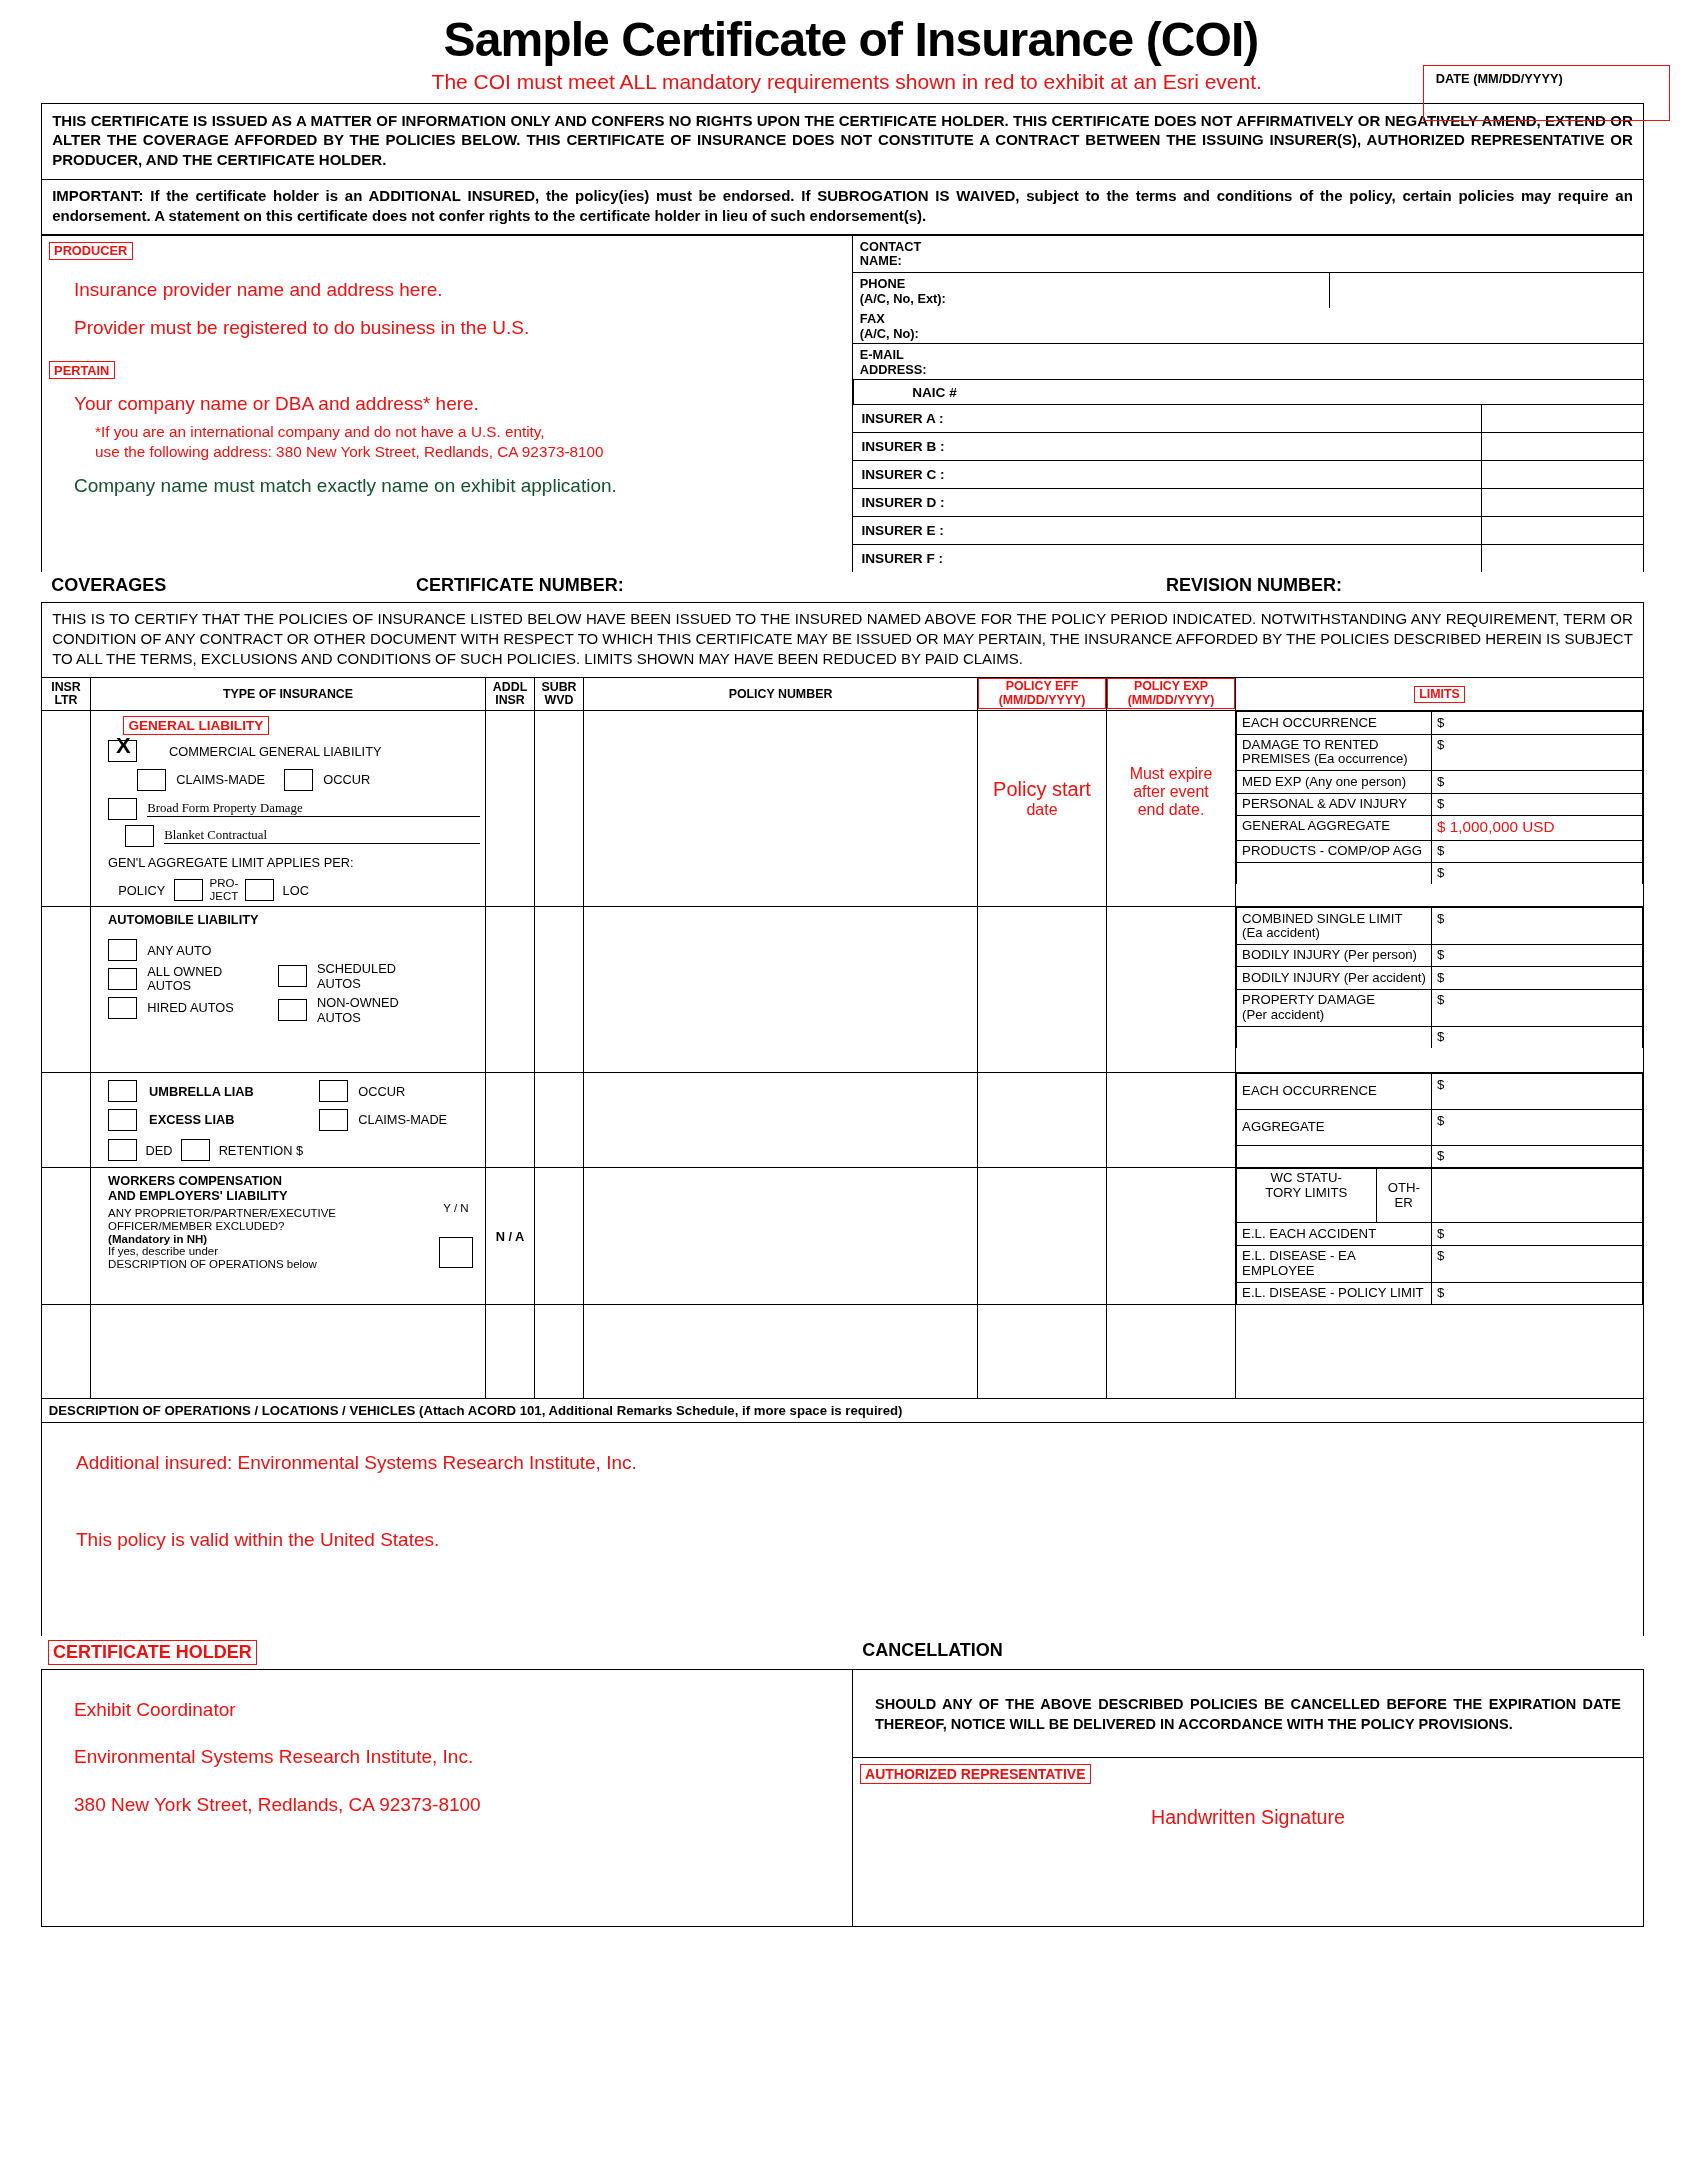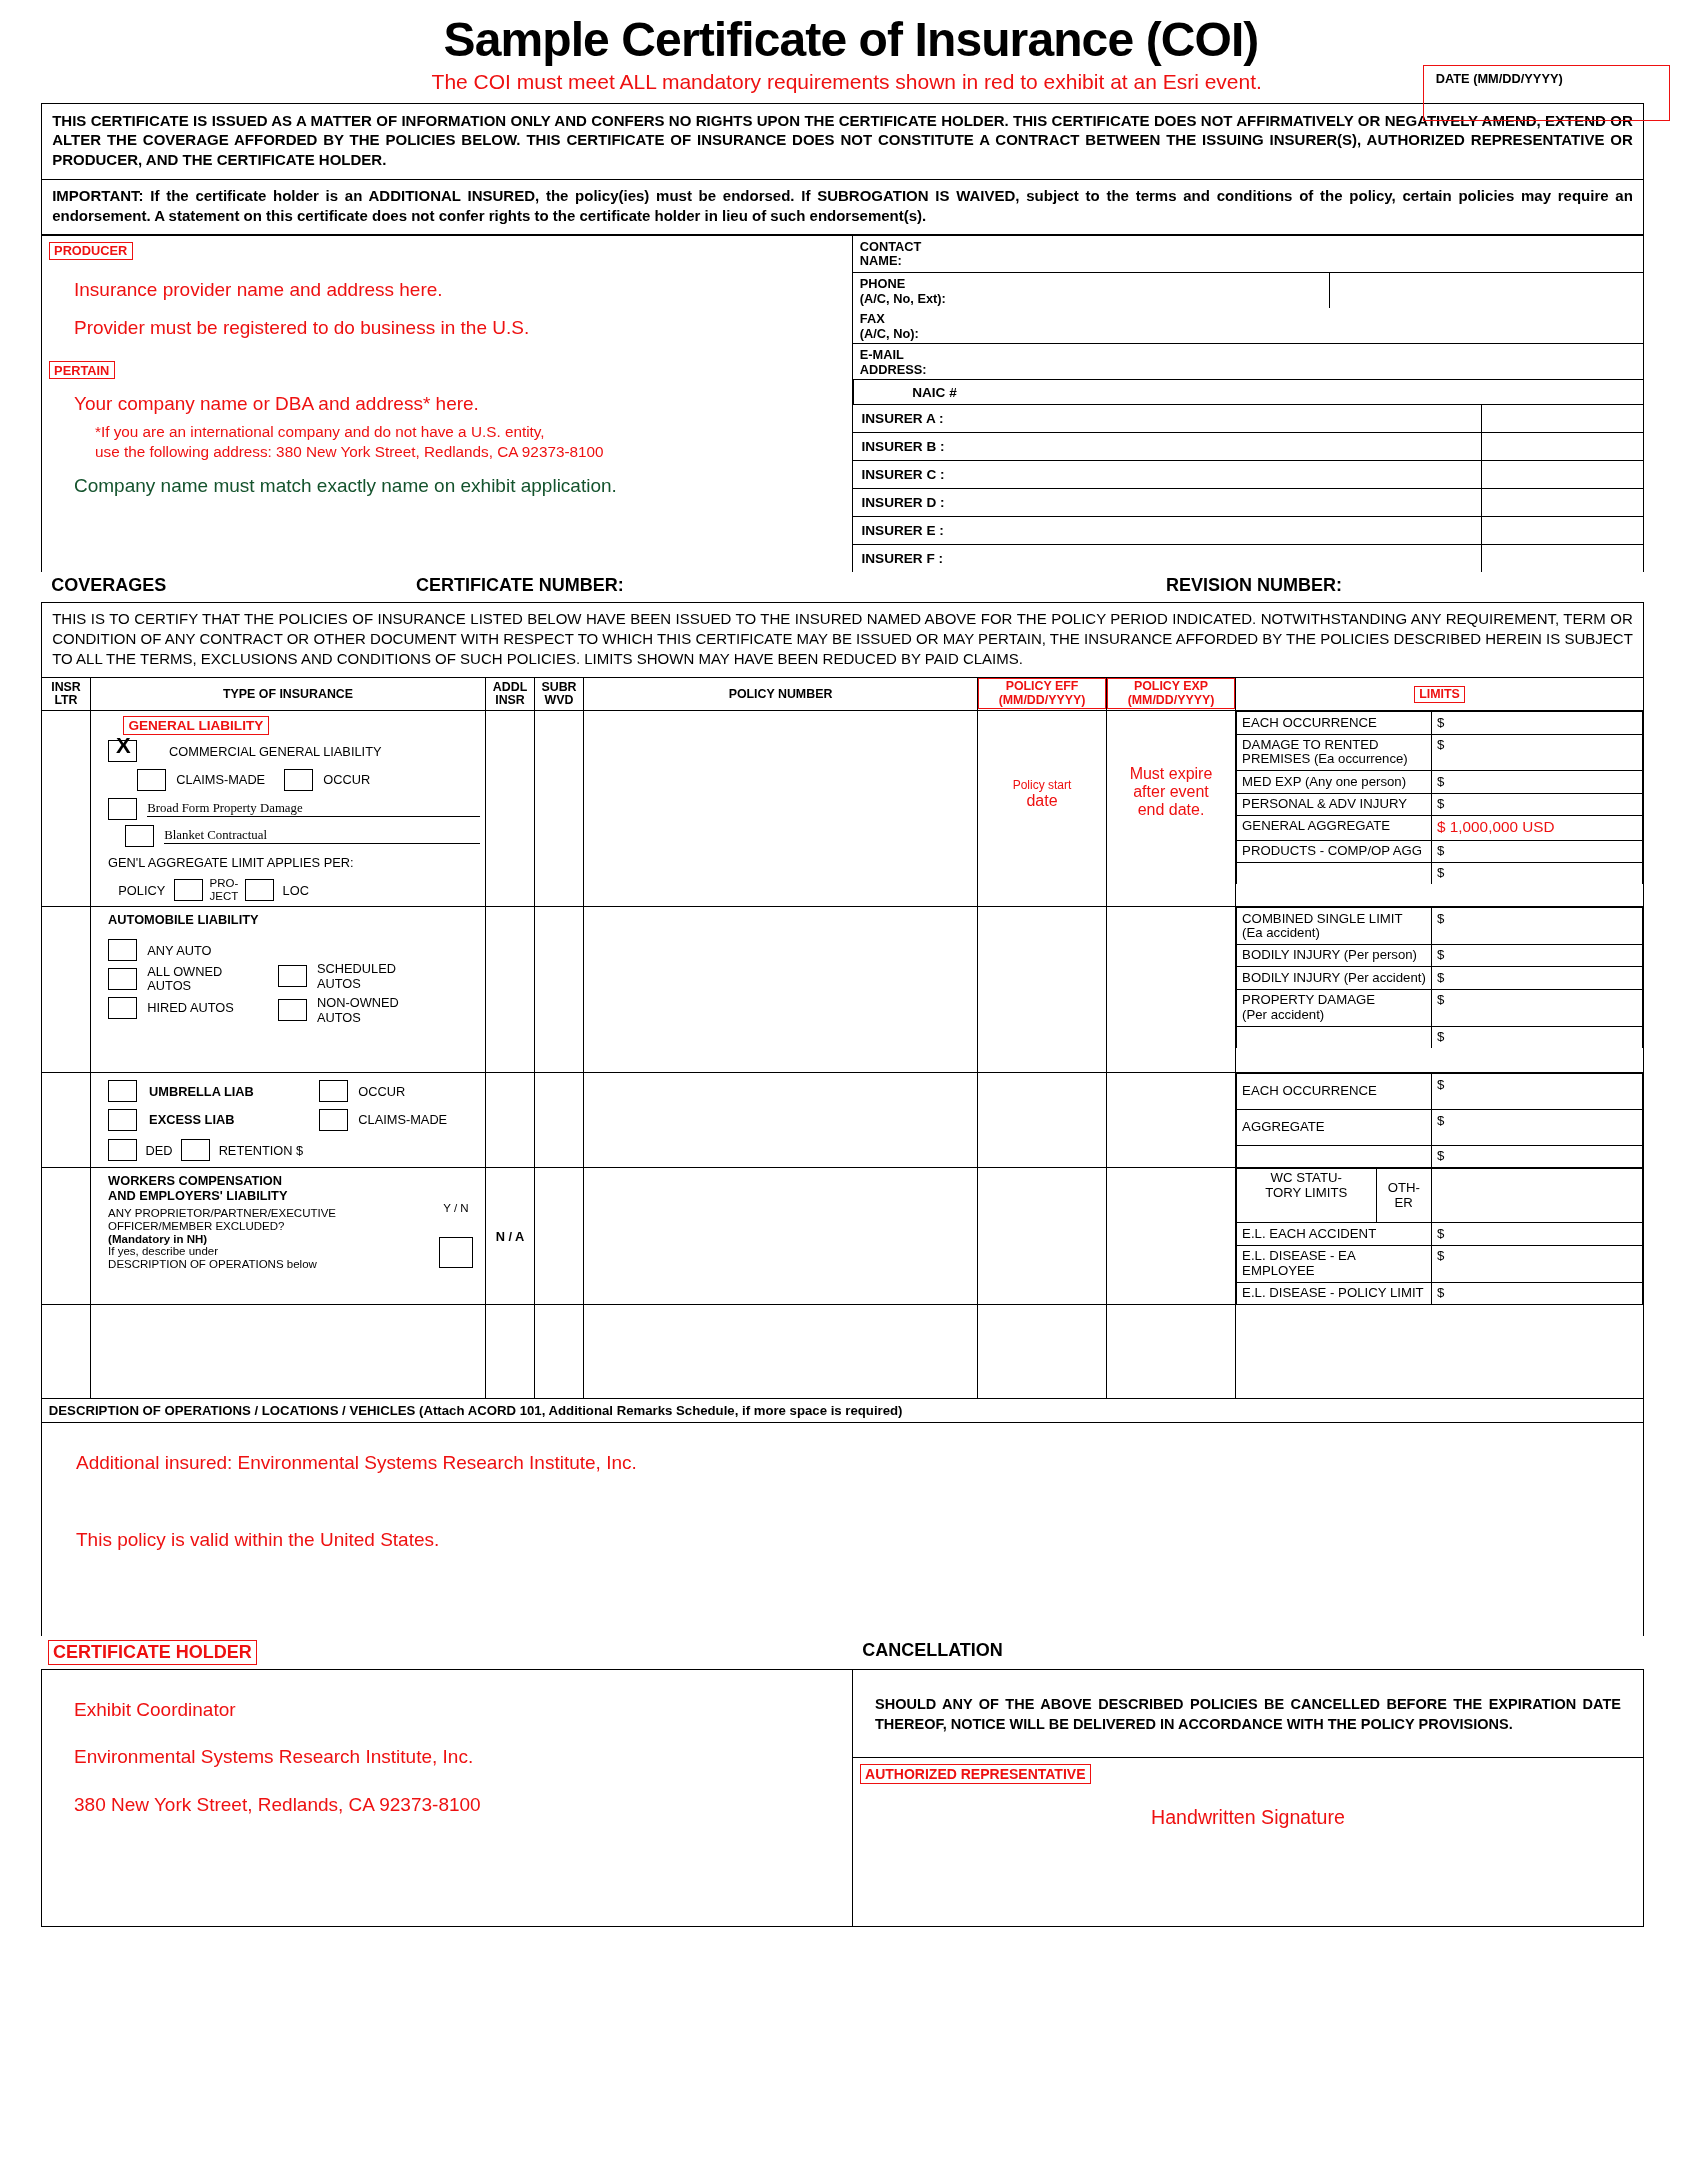--- a/index.html
+++ b/index.html
@@ -307,21 +307,21 @@
             <span style="display:block">JECT</span>
           </span>
           <span class="chk" style="margin-left:6.8px"></span>
           <span class="small" style="margin-left:8.5px">LOC</span>
         </div>
       </td>
       <td></td>
       <td></td>
       <td></td>
       <td style="text-align:center">
-        <div class="red" style="font-size:12px;margin-top:66px">Policy start</div>
+        <div class="red" style="font-size:20px;margin-top:66px">Policy start</div>
         <div class="red" style="font-size:16px">date</div>
       </td>
       <td style="text-align:center">
         <div class="red" style="font-size:16px;margin-top:53px">Must expire</div>
         <div class="red" style="font-size:16px">after event</div>
         <div class="red" style="font-size:16px">end date.</div>
       </td>
       <td style="padding:0">
         <table class="limits-tbl">
           <tbody>

